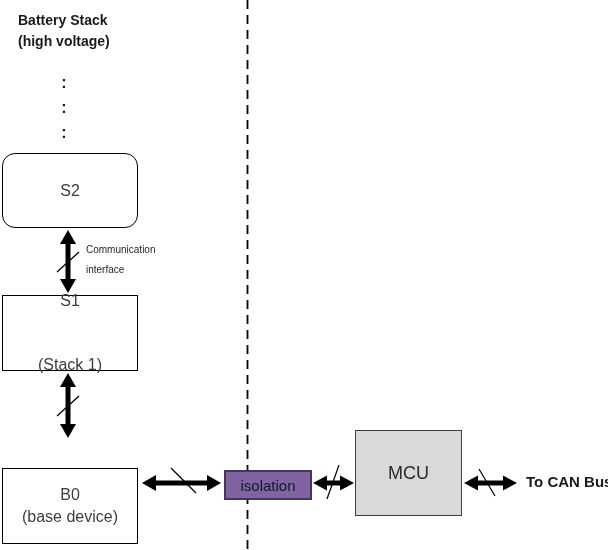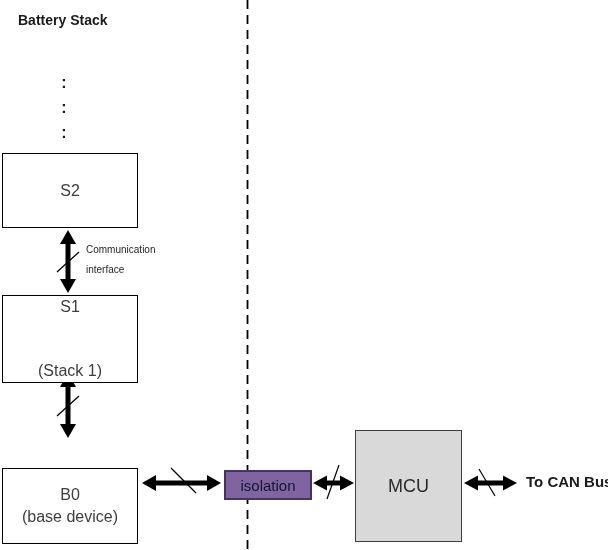--- a/index.html
+++ b/index.html
@@ -48,37 +48,37 @@
     border: 1.5px solid #000000;
     display: flex;
     flex-direction: column;
     align-items: center;
     justify-content: center;
     text-align: center;
     font-size: 16px;
     line-height: 22px;
     color: #3d3d3d;
   }
-  .box-s2 { left: 2px; top: 153px; width: 136px; height: 75px; }
-  .box-s1 { left: 2px; top: 295px; width: 136px; height: 88px; gap: 42px; }
+  .box-s2 { left: 2px; top: 153px; width: 136px; height: 75px; border-radius: 13px; }
+  .box-s1 { left: 2px; top: 295px; width: 136px; height: 76px; gap: 42px; }
   .box-b0 { left: 2px; top: 440px; width: 136px; height: 76px; margin-top: 28px; }
 
   .box-isolation {
     left: 224px; top: 470px; width: 88px; height: 30px;
     box-sizing: border-box;
     background: #8064A2;
     border: 2px solid #43355B;
     display: flex;
     align-items: center;
     justify-content: center;
     font-size: 15px;
     color: #0f172a;
   }
   .box-mcu {
-    left: 355px; top: 430px; width: 107px; height: 112px;
+    left: 355px; top: 430px; width: 107px; height: 86px;
     box-sizing: border-box;
     background: #D9D9D9;
     border: 1.5px solid #3f3f3f;
     display: flex;
     align-items: center;
     justify-content: center;
     font-size: 18px;
     color: #2b2b2b;
     text-align: center;
   }
@@ -138,20 +138,21 @@
     <g stroke="#000000" fill="#000000">
       <line x1="475" y1="483" x2="506" y2="483" stroke-width="5"></line>
       <polygon points="464,483 478,475.5 478,490.5" stroke="none"></polygon>
       <polygon points="517,483 503,475.5 503,490.5" stroke="none"></polygon>
       <line x1="479" y1="469" x2="495" y2="496" stroke-width="1.2"></line>
     </g>
   </svg>
 
   <div class="abs region-header" style="left:18px; top:10px;">
     <div>Battery Stack</div>
+    <div>(high voltage)</div>
   </div>
 
   <div class="abs region-header" style="left:278px; top:10px;">
   </div>
 
   <div class="abs dots-col">
     <span>:</span>
     <span>:</span>
     <span>:</span>
   </div>

